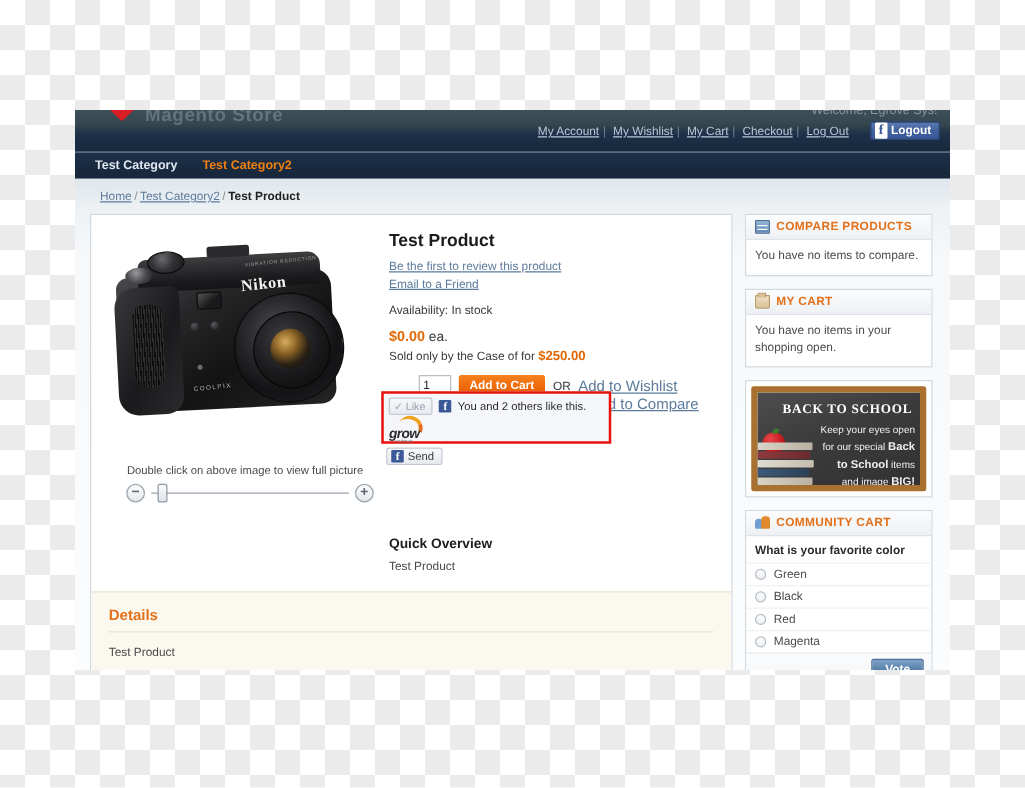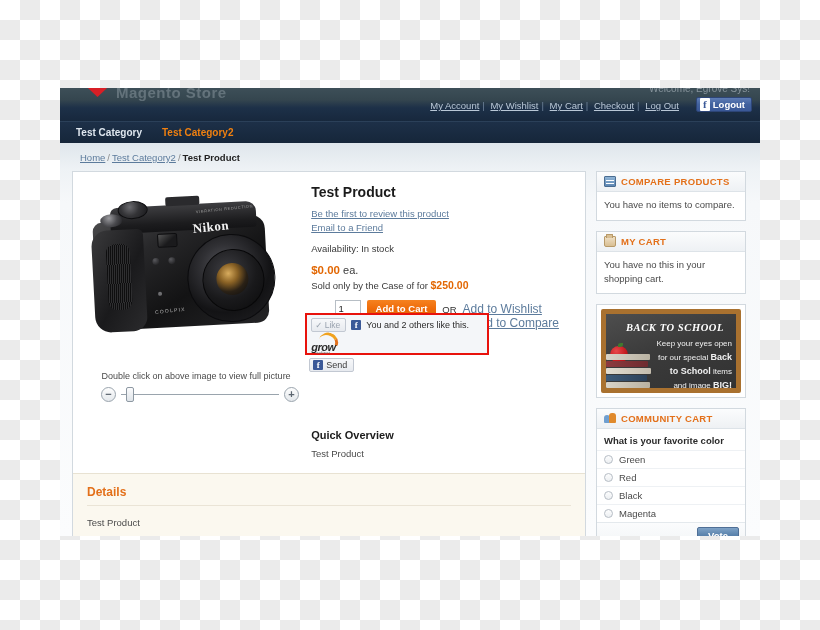--- a/index.html
+++ b/index.html
@@ -602,21 +602,20 @@
     height: 84px;
     background: linear-gradient(160deg,#4e4e4e 0%,#3b3b3b 45%,#323232 100%);
     border: 5px solid #a9712f;
     border-radius: 2px;
     overflow: hidden;
   }
   .bt1 {
     position: absolute;
     left: 20px; top: 8px;
     font-family: "Liberation Serif", serif;
-    font-style: italic;
     font-weight: bold;
     font-size: 10.5px;
     color: #fff;
     letter-spacing: 0.6px;
     white-space: nowrap;
   }
   .bt2 {
     position: absolute;
     left: 28px; top: 24px;
     width: 98px;
@@ -839,21 +838,21 @@
             <span class="t">COMPARE PRODUCTS</span>
           </div>
           <div class="blk-b">You have no items to compare.</div>
         </div>
 
         <div class="blk">
           <div class="blk-h">
             <span class="ic ic-cart"></span>
             <span class="t">MY CART</span>
           </div>
-          <div class="blk-b">You have no this in your shopping cart.</div>
+          <div class="blk-b">You have no items in your shopping open.</div>
         </div>
 
         <div class="banner">
           <div class="board">
             <div class="bt1">BACK TO SCHOOL</div>
             <div class="bt2">
               <span>Keep your eyes open</span><br>
               <span>for our special </span><b>Back</b><br>
               <b>to School</b><span> items</span><br>
               <span>and image </span><b>BIG!</b>
@@ -874,25 +873,25 @@
             <span class="ic ic-poll"></span>
             <span class="t">COMMUNITY CART</span>
           </div>
           <div class="poll-q">What is your favorite color</div>
           <div class="poll-opt">
             <span class="radio"></span>
             <span>Green</span>
           </div>
           <div class="poll-opt">
             <span class="radio"></span>
-            <span>Red</span>
+            <span>Black</span>
           </div>
           <div class="poll-opt">
             <span class="radio"></span>
-            <span>Black</span>
+            <span>Red</span>
           </div>
           <div class="poll-opt">
             <span class="radio"></span>
             <span>Magenta</span>
           </div>
           <div class="poll-foot">
             <button class="btn-vote">Vote</button>
           </div>
         </div>
 

